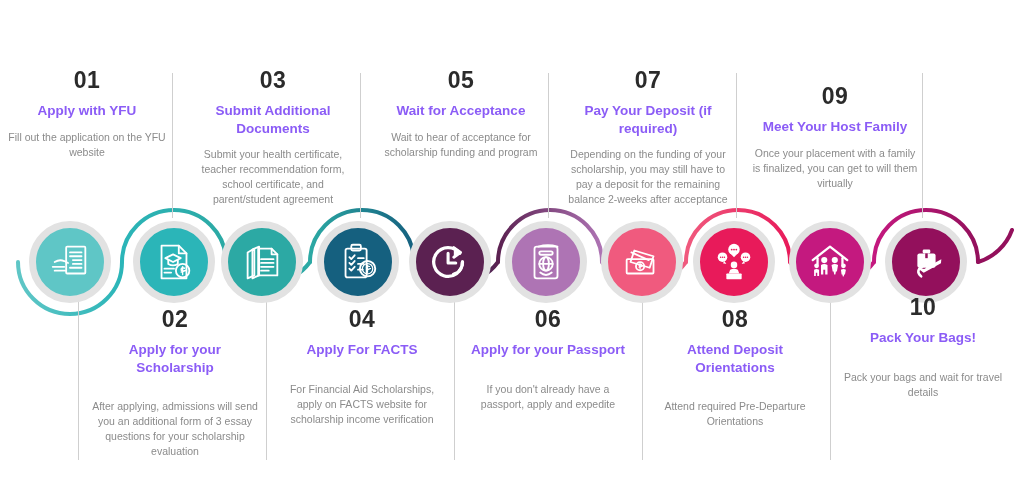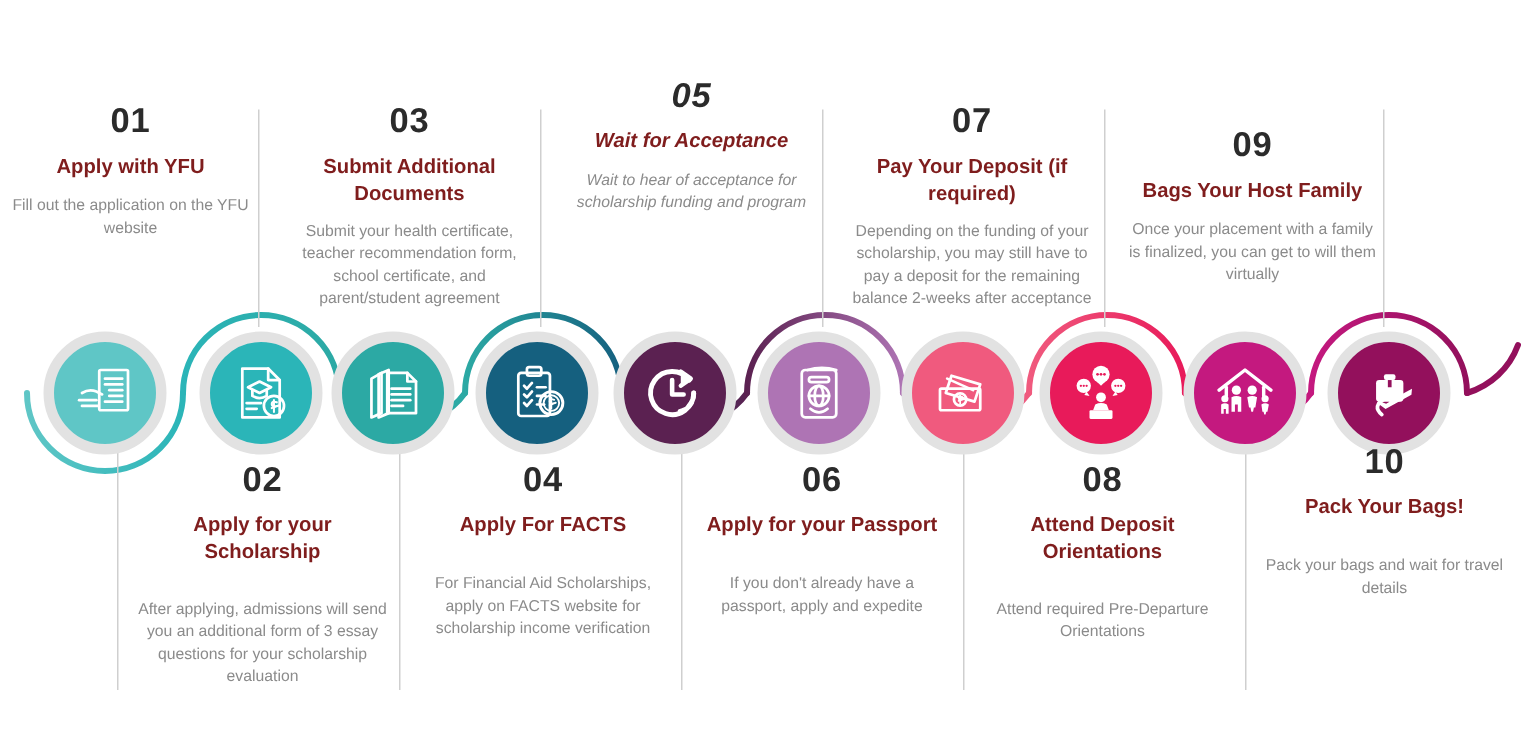--- a/index.html
+++ b/index.html
@@ -19,21 +19,21 @@
   
   .node{position:absolute;width:82px;height:82px;border-radius:50%;
         display:flex;align-items:center;justify-content:center;
         box-sizing:border-box;border:7px solid #e2e2e2;}
   .node svg{width:46px;height:46px;display:block;}
 
   
   .blk{position:absolute;text-align:center;box-sizing:border-box;}
   .num{font-size:23px;font-weight:700;color:#2b2b2b;letter-spacing:.5px;
        line-height:1.1;margin:0 0 9px 0;}
-  .ttl{font-size:13.5px;font-weight:700;color:#7f1d1d;line-height:1.28;margin:0;}
+  .ttl{font-size:13.5px;font-weight:700;color:#8b5cf6;line-height:1.28;margin:0;}
   .dsc{font-size:10.5px;font-weight:400;color:#8b8b8b;line-height:1.45;margin:10px 0 0 0;}
   .blk.bottom .dsc{margin-top:23px;}
 </style>
 </head>
 <body>
 
 <div id="stage">
 
   <svg id="ribbon" viewBox="0 0 1024 502">
     <defs>
@@ -269,35 +269,35 @@
     <div class="ttl">Apply with YFU</div>
     <div class="dsc">Fill out the application on the YFU website</div>
   </div>
 
   <div class="blk top" style="left:188px;top:68px;width:170px;">
     <div class="num">03</div>
     <div class="ttl">Submit Additional Documents</div>
     <div class="dsc">Submit your health certificate, teacher recommendation form, school certificate, and parent/student agreement</div>
   </div>
 
-  <div class="blk top" style="left:377px;top:51px;width:168px;font-style:italic;">
+  <div class="blk top" style="left:377px;top:68px;width:168px;">
     <div class="num">05</div>
     <div class="ttl">Wait for Acceptance</div>
     <div class="dsc">Wait to hear of acceptance for scholarship funding and program</div>
   </div>
 
   <div class="blk top" style="left:562px;top:68px;width:172px;">
     <div class="num">07</div>
     <div class="ttl">Pay Your Deposit (if required)</div>
     <div class="dsc">Depending on the funding of your scholarship, you may still have to pay a deposit for the remaining balance 2-weeks after acceptance</div>
   </div>
 
   <div class="blk top" style="left:752px;top:84px;width:166px;">
     <div class="num">09</div>
-    <div class="ttl">Bags Your Host Family</div>
+    <div class="ttl">Meet Your Host Family</div>
     <div class="dsc">Once your placement with a family is finalized, you can get to will them virtually</div>
   </div>
 
   <div class="blk bottom" style="left:90px;top:307px;width:170px;">
     <div class="num">02</div>
     <div class="ttl">Apply for your Scholarship</div>
     <div class="dsc">After applying, admissions will send you an additional form of 3 essay questions for your scholarship evaluation</div>
   </div>
 
   <div class="blk bottom" style="left:278px;top:307px;width:168px;">

